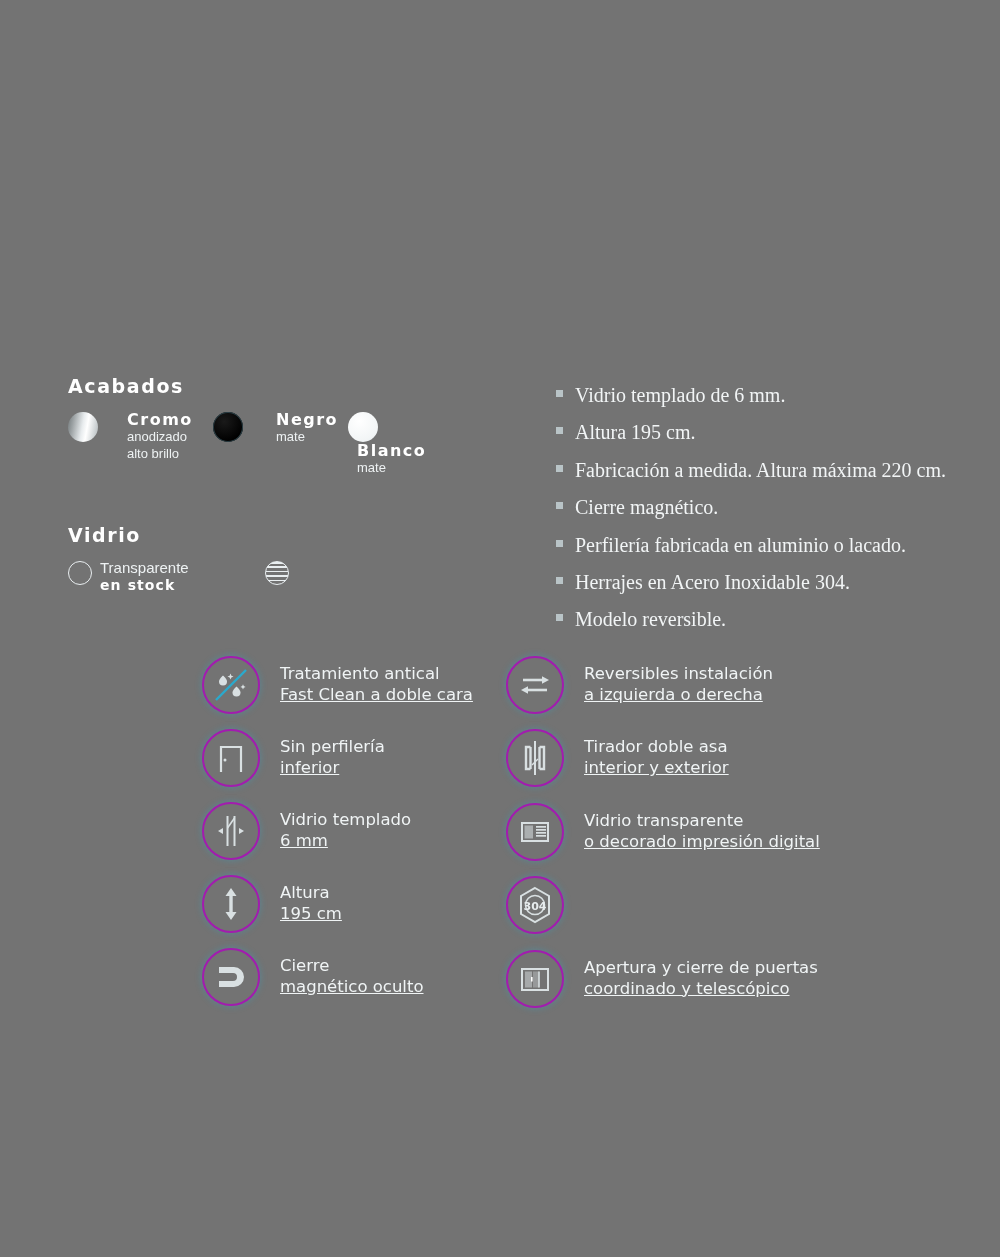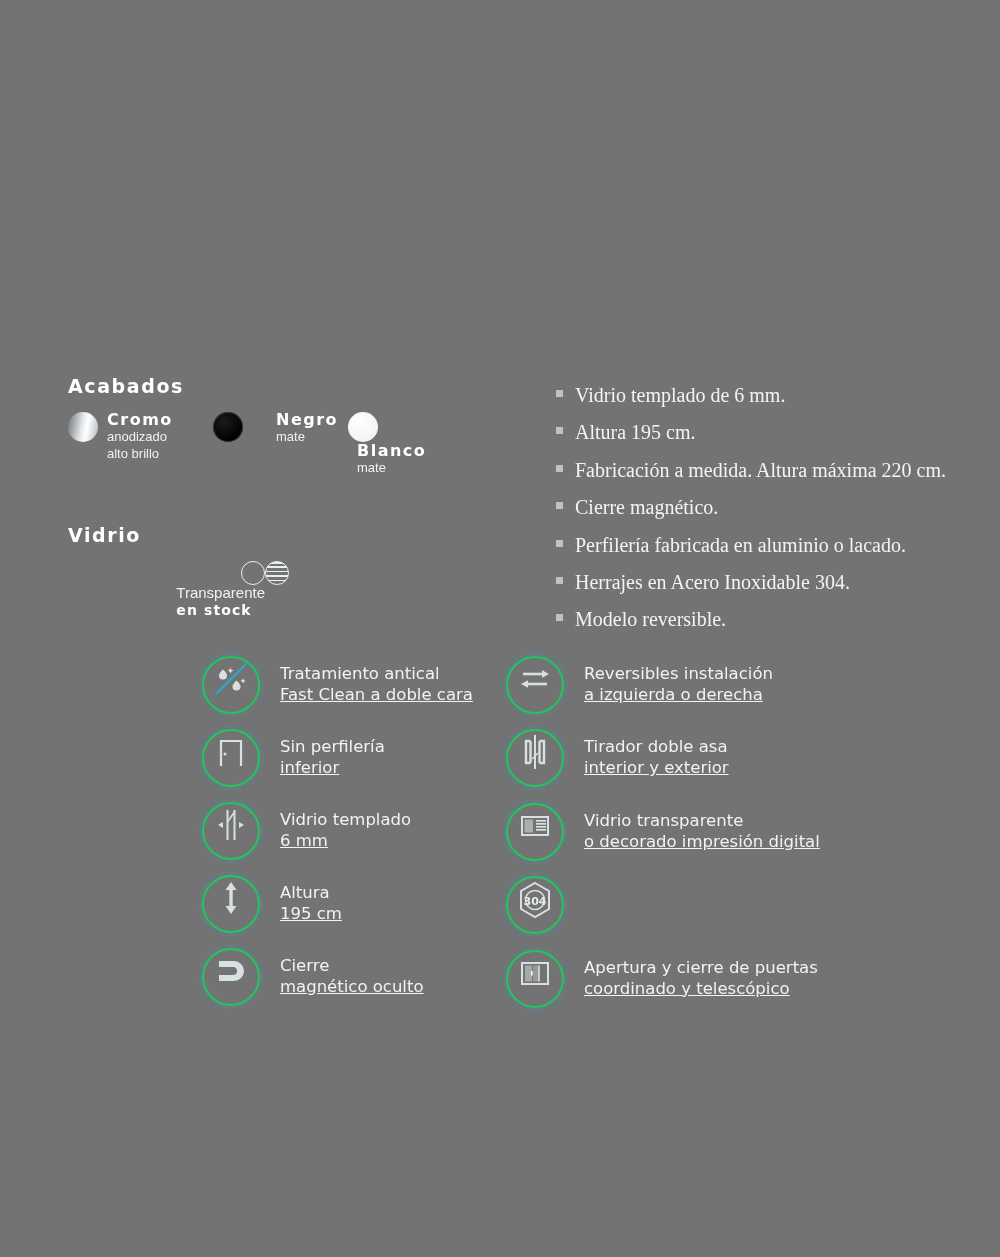--- a/index.html
+++ b/index.html
@@ -44,21 +44,21 @@
   .finish-row {
     display: flex;
     align-items: flex-start;
     margin-top: 14px;
   }
 
   .finish {
     display: flex;
     align-items: flex-start;
   }
-  .finish.chrome  { width: 145px; }
+  .finish.chrome  { width: 145px; gap: 20px; }
   .finish.black   { width: 135px; gap: 24px; }
   .finish.white   { width: 140px; flex-direction: column; }
 
   .swatch {
     width: 30px; height: 30px;
     border-radius: 50%;
     flex: 0 0 auto;
     margin-top: 1px;
   }
   .swatch.chrome {
@@ -89,21 +89,21 @@
     margin-top: 1px;
   }
 
   .vidrio-block { margin-top: 48px; }
 
   .glass-row {
     display: flex;
     align-items: flex-start;
     margin-top: 14px;
   }
-  .glass-opt { display: flex; align-items: flex-end; flex-direction: column; }
+  .glass-opt { display: flex; align-items: flex-start; }
   .glass-opt.transparente { width: 197px; }
 
   .ring {
     width: 24px; height: 24px;
     border-radius: 50%;
     border: 1.6px solid #e9eef0;
     flex: 0 0 auto;
     margin-top: 1px;
   }
   .ring.striped {
@@ -169,23 +169,24 @@
   .feature {
     display: flex;
     align-items: center;
     height: 73px;
   }
   .fcol.right .feature { height: 73.5px; }
 
   .icon-circle {
     width: 58px; height: 58px;
     border-radius: 50%;
-    border: 2px solid #22c55e;
+    border: 2px solid #a21caf;
     flex: 0 0 auto;
     display: flex;
+    align-items: center;
     justify-content: center;
     box-shadow: 0 0 7px rgba(43,169,204,0.40);
   }
   .icon-circle svg { display: block; }
 
   .feature-label {
     margin-left: 20px;
     color: #f0f4f5;
     font-size: 16.5px;
     line-height: 1.27;

